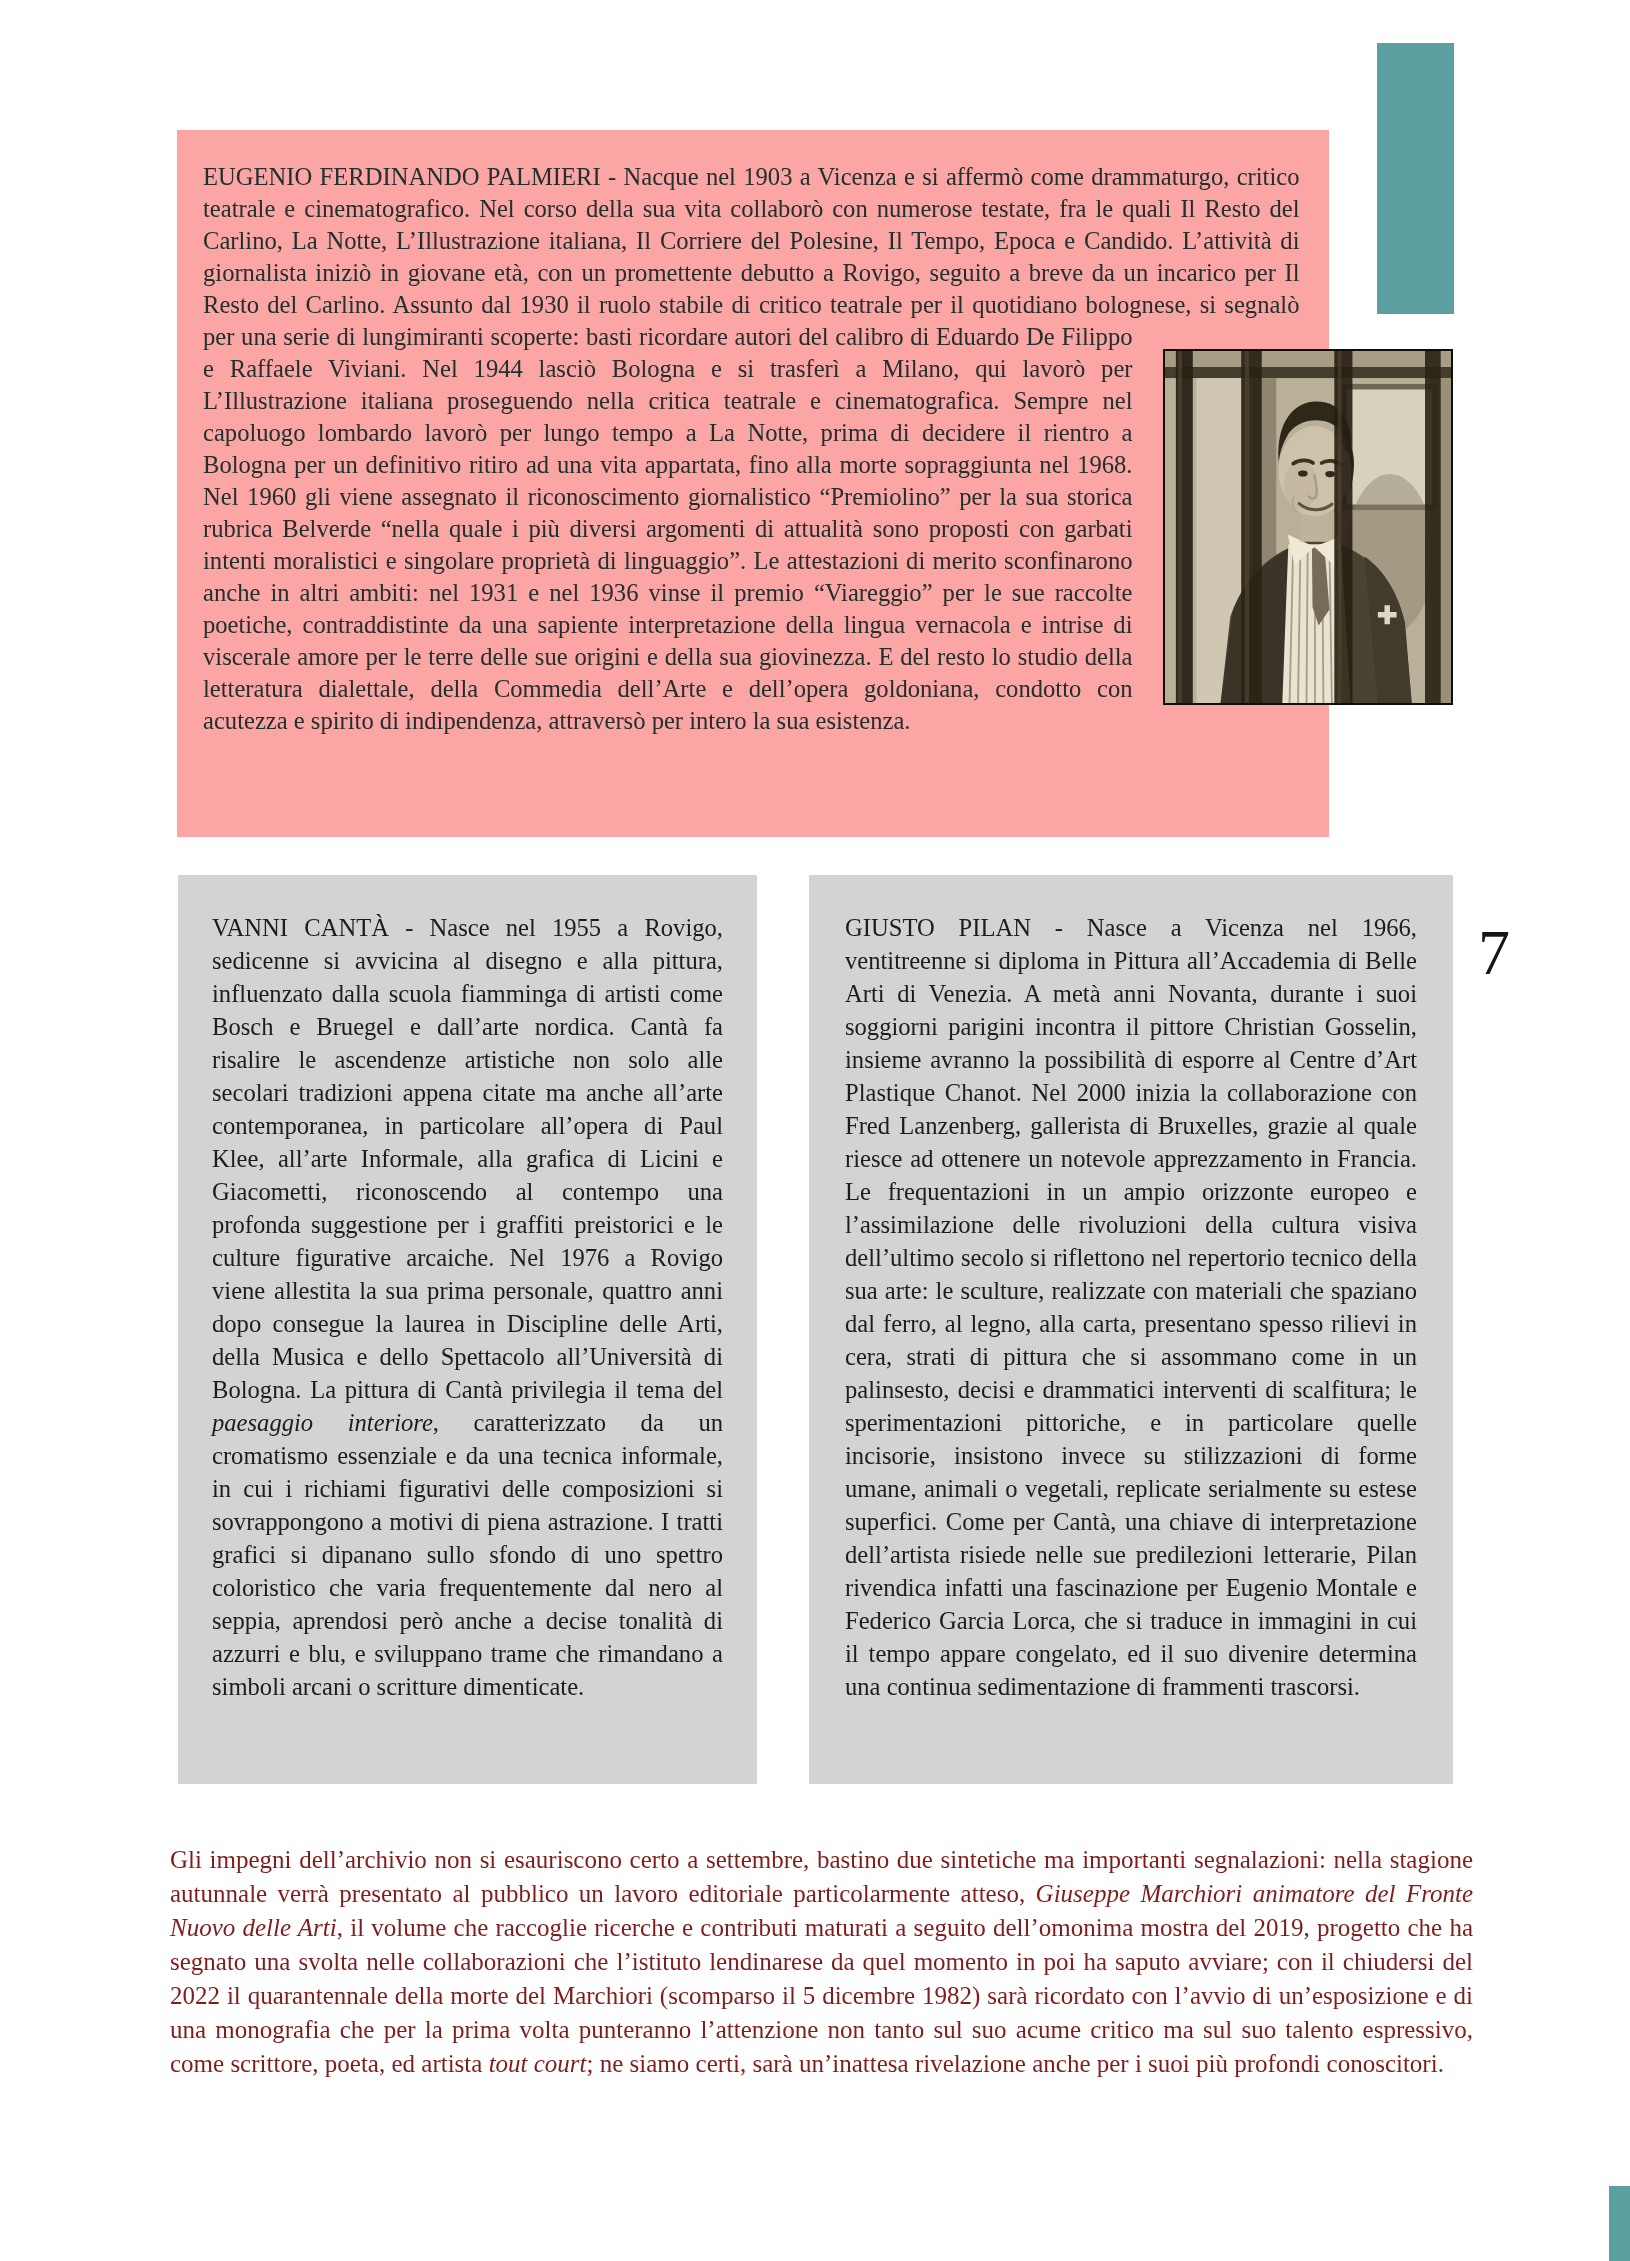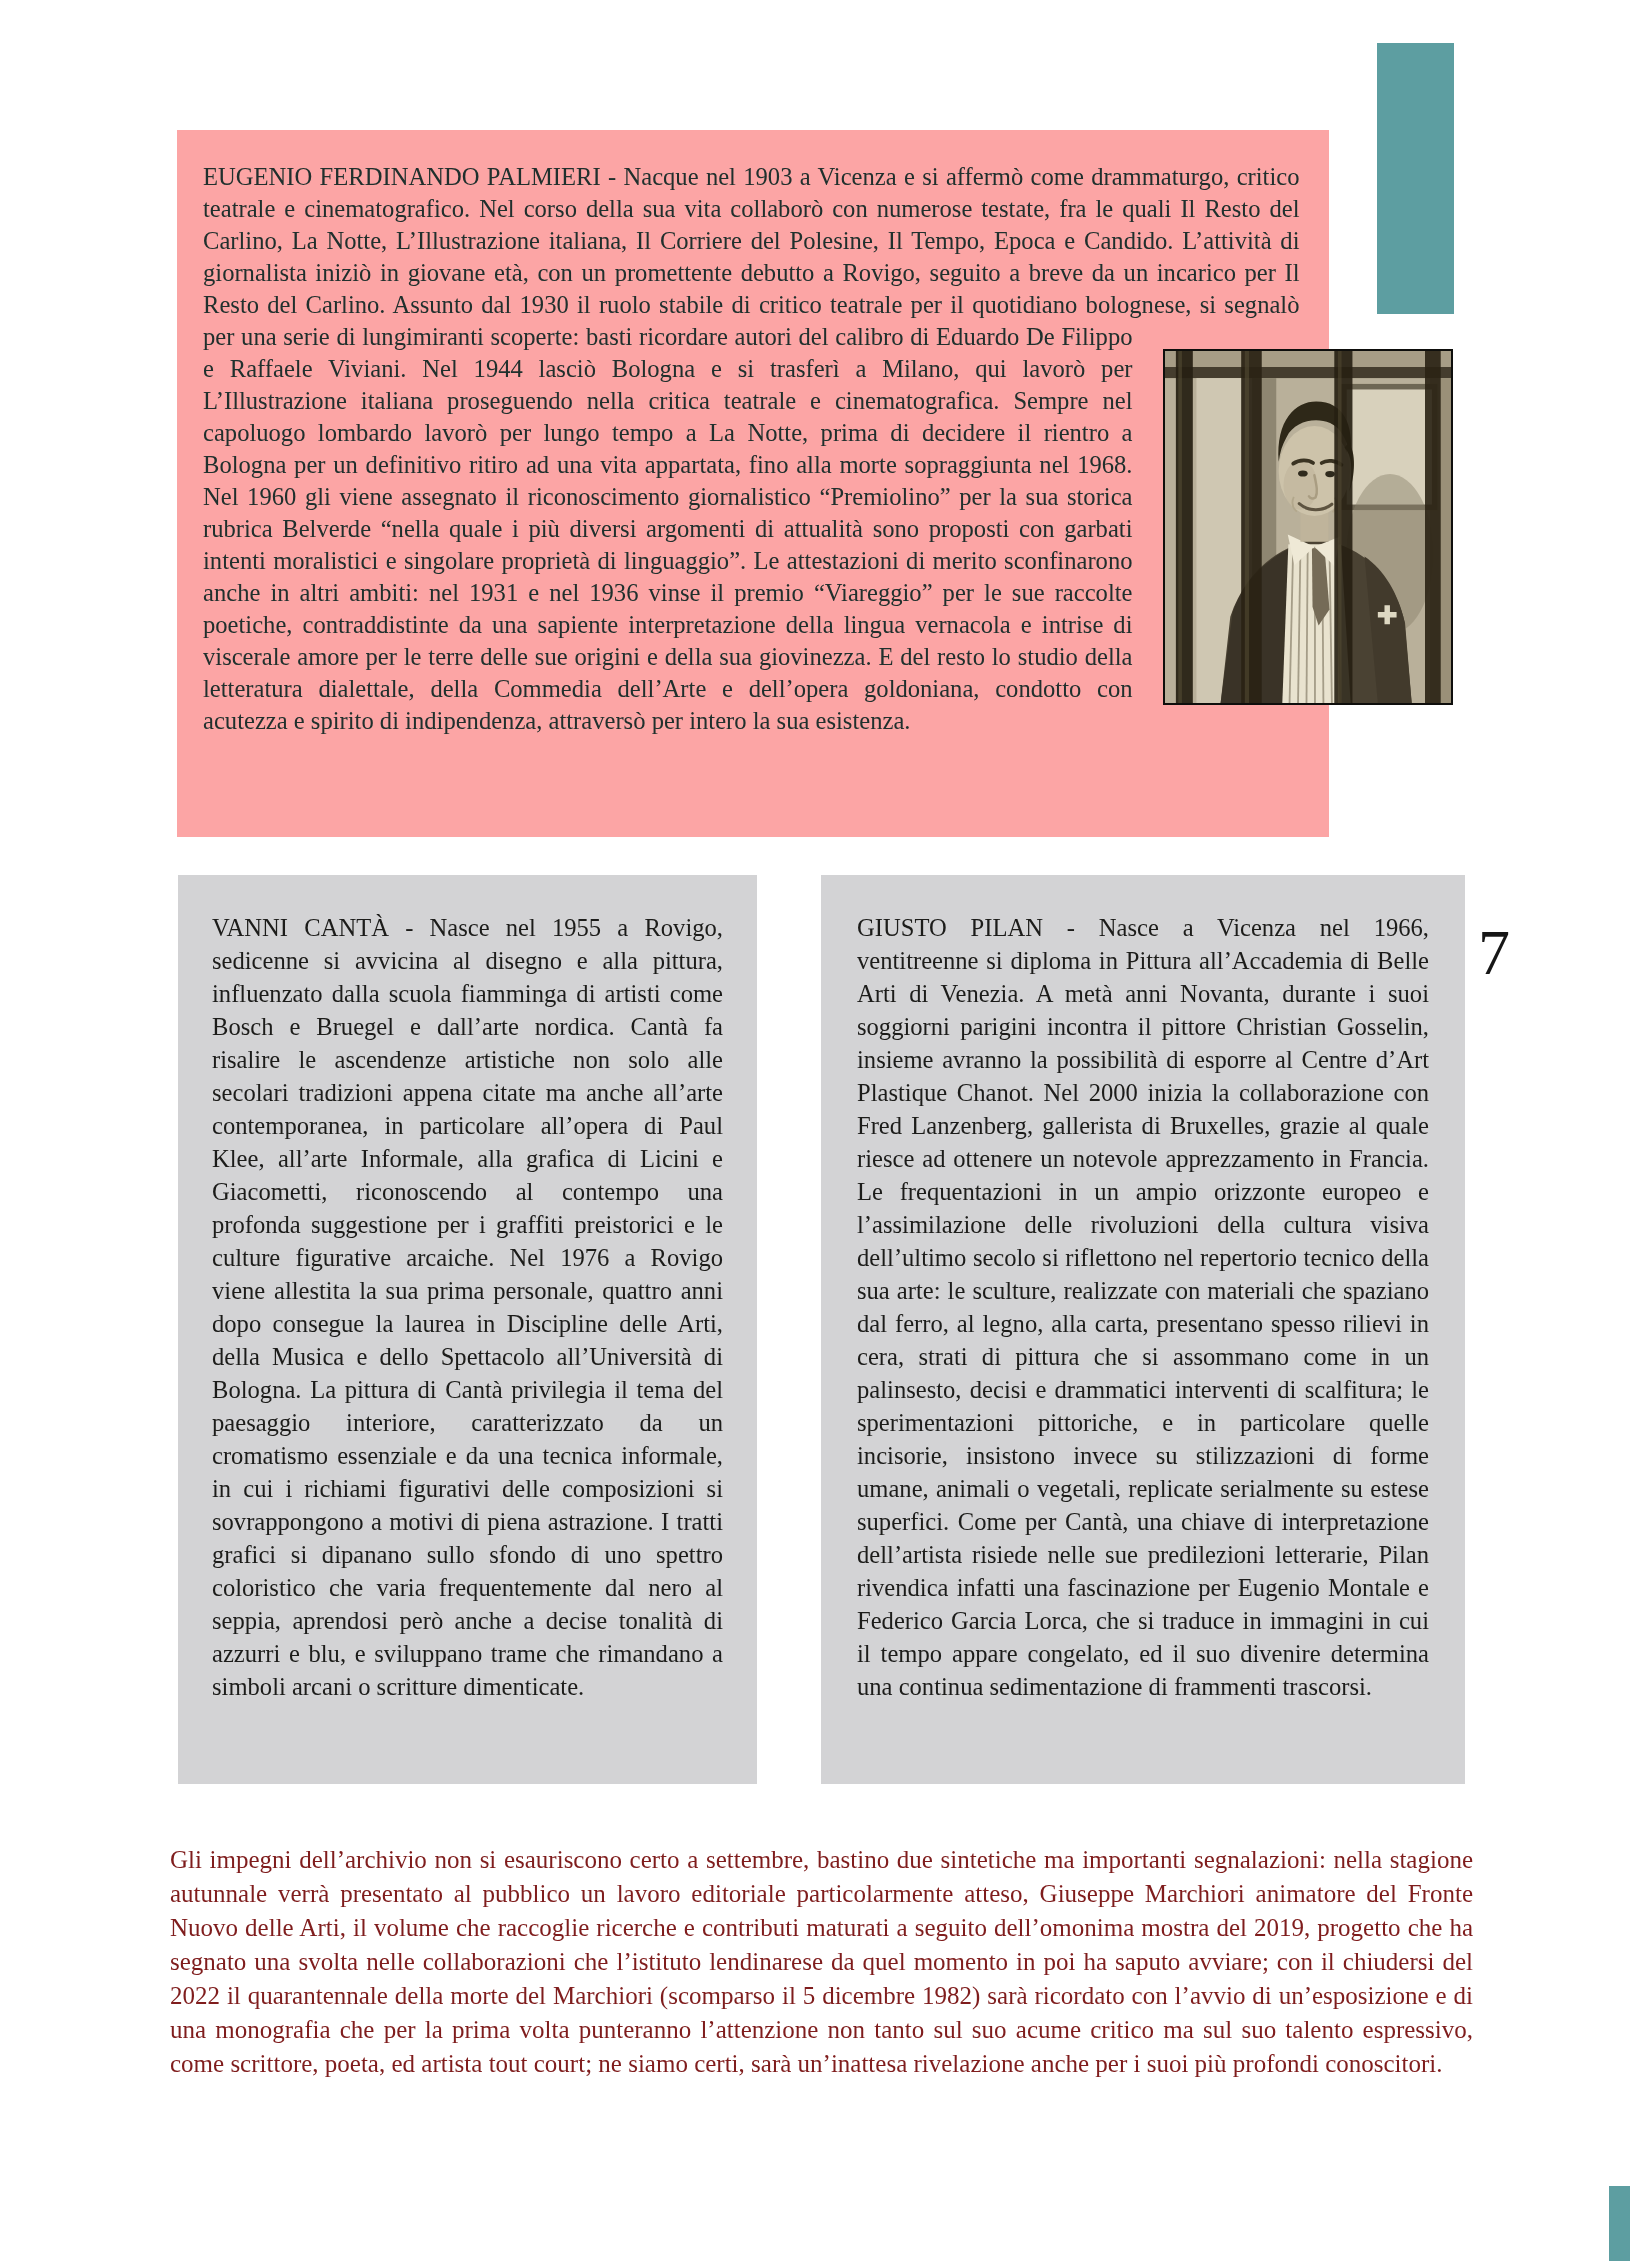--- a/index.html
+++ b/index.html
@@ -26,33 +26,33 @@
     position:absolute;left:1163px;top:349px;width:290px;height:356px;
     border:2.5px solid #0e0e0c;box-sizing:border-box;background:#b9b09a;overflow:hidden;
   }
   .photo svg{display:block;width:100%;height:100%;}
 
   .col{
     position:absolute;top:875px;height:909px;background:#d3d3d5;
     box-sizing:border-box;
   }
   .col-left{left:178px;width:579px;padding:36px 34px 0 34px;}
-  .col-right{left:809px;width:644px;padding:36px 36px 0 36px;margin-left:12px;}
+  .col-right{left:809px;width:644px;padding:36px 36px 0 36px;}
   .col .body{font-size:24.6px;line-height:33px;text-align:justify;color:#1c1c1a;}
 
   .pagenum{
     position:absolute;left:1478px;top:921px;font-size:64px;line-height:1;
     color:#161616;font-weight:400;
   }
 
   .footer{
     position:absolute;left:170px;top:1843px;width:1303px;
     font-size:25px;line-height:34px;text-align:justify;color:#7f1d1d;
   }
-  .em{}
+  .em{font-style:italic;}
 </style>
 </head>
 <body>
 
 <div class="accent-rect"></div>
 <div class="accent-bar"></div>
 
 <div class="teal-box">
   <div class="body">
     <div class="photo-spacer"></div>

